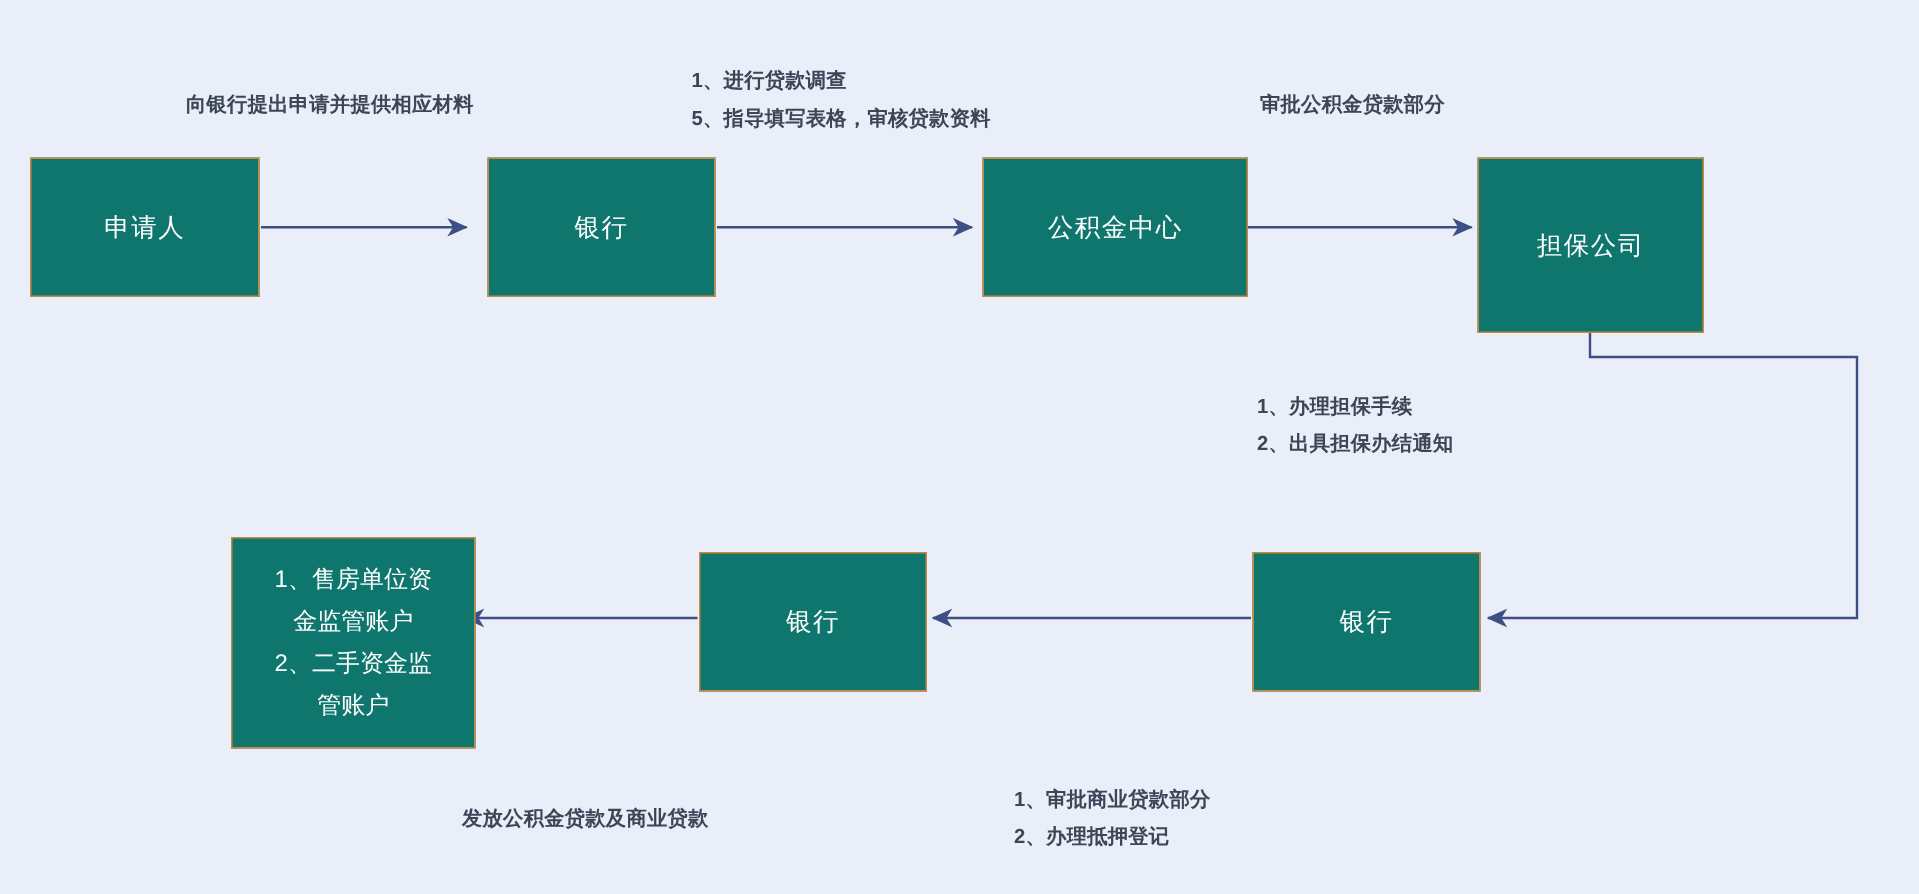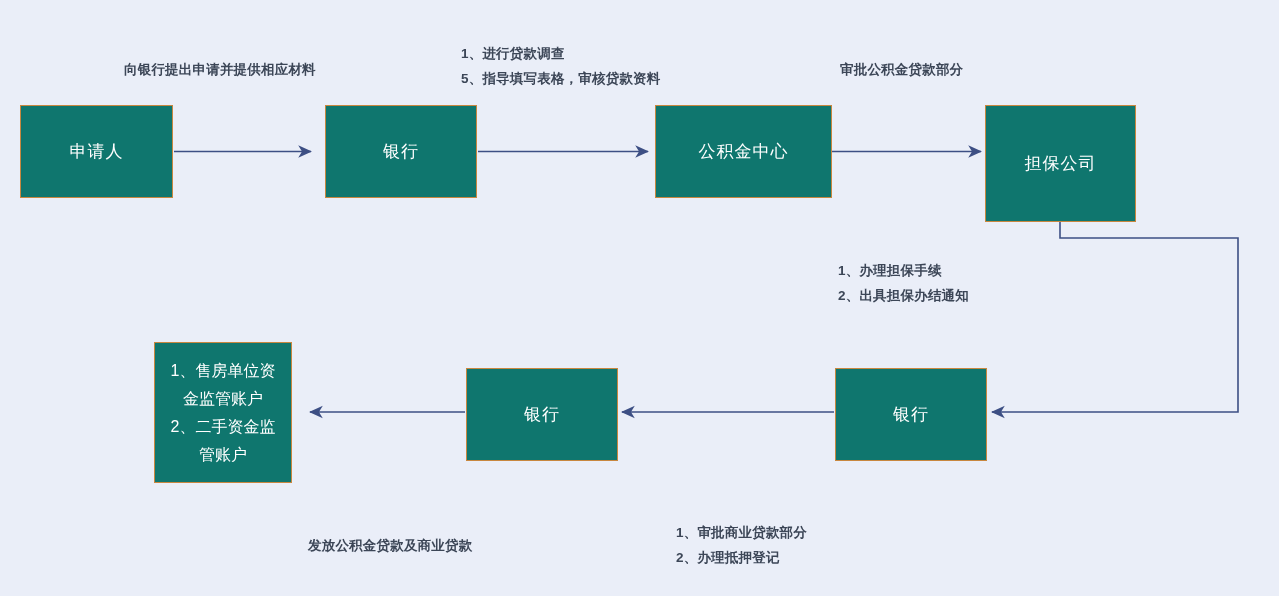--- a/index.html
+++ b/index.html
@@ -102,21 +102,21 @@
   </div>
 
   <div class="node" style="left:835px; top:368px; width:152px; height:93px;">
     <span class="node-label">银行</span>
   </div>
 
   <div class="node" style="left:466px; top:368px; width:152px; height:93px;">
     <span class="node-label">银行</span>
   </div>
 
-  <div class="node multiline" style="left:154px; top:342px; width:138px; height:141px;">
+  <div class="node multiline" style="left:154px; top:358px; width:163px; height:141px;">
     <span class="node-label">1、售房单位资
 金监管账户
 2、二手资金监
 管账户</span>
   </div>
 
   <div class="edge-label" style="left:124px; top:58px;">向银行提出申请并提供相应材料</div>
 
   <div class="edge-label" style="left:461px; top:42px;">1、进行贷款调查
 5、指导填写表格，审核贷款资料</div>

